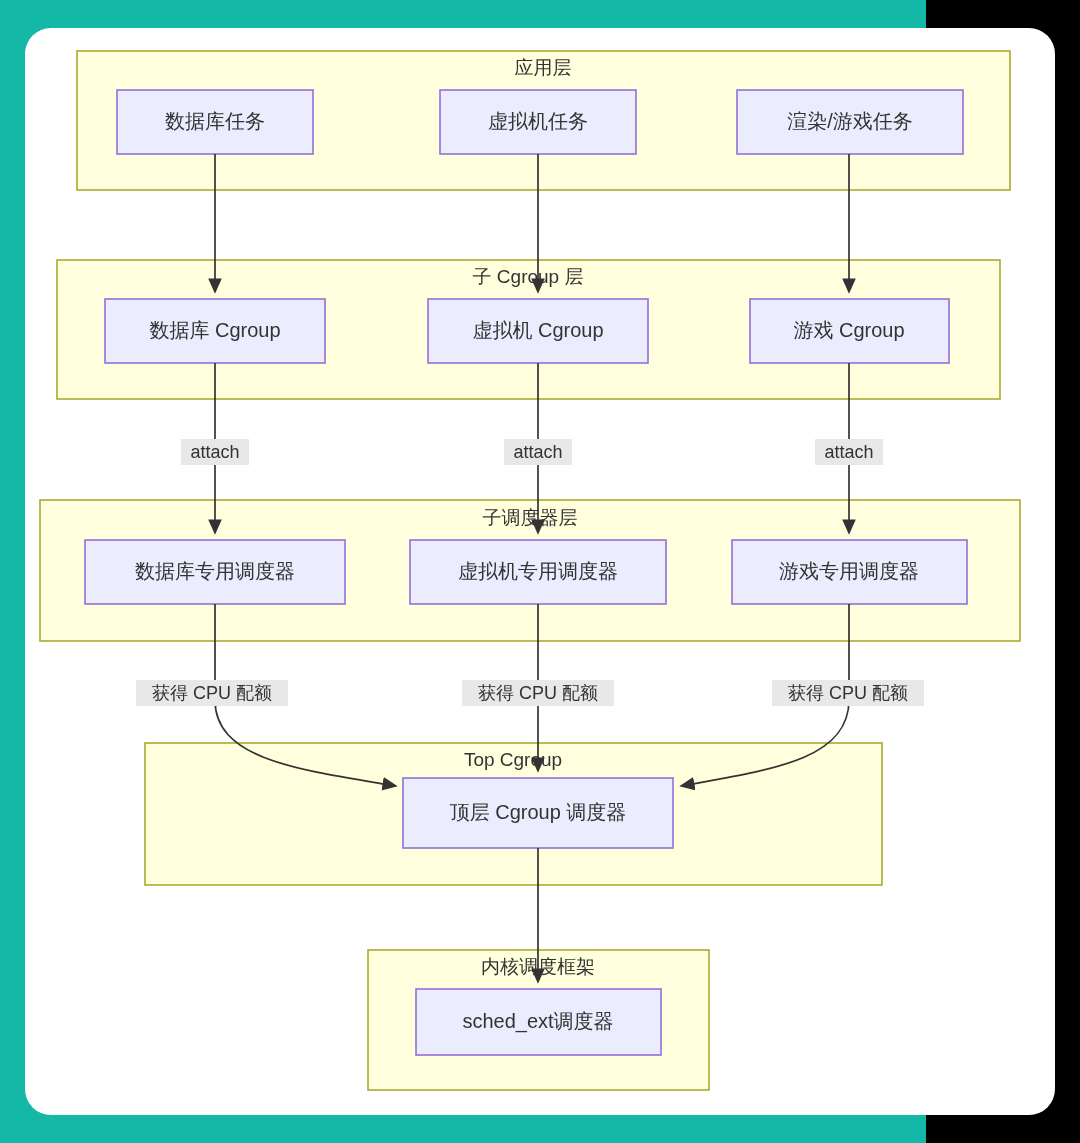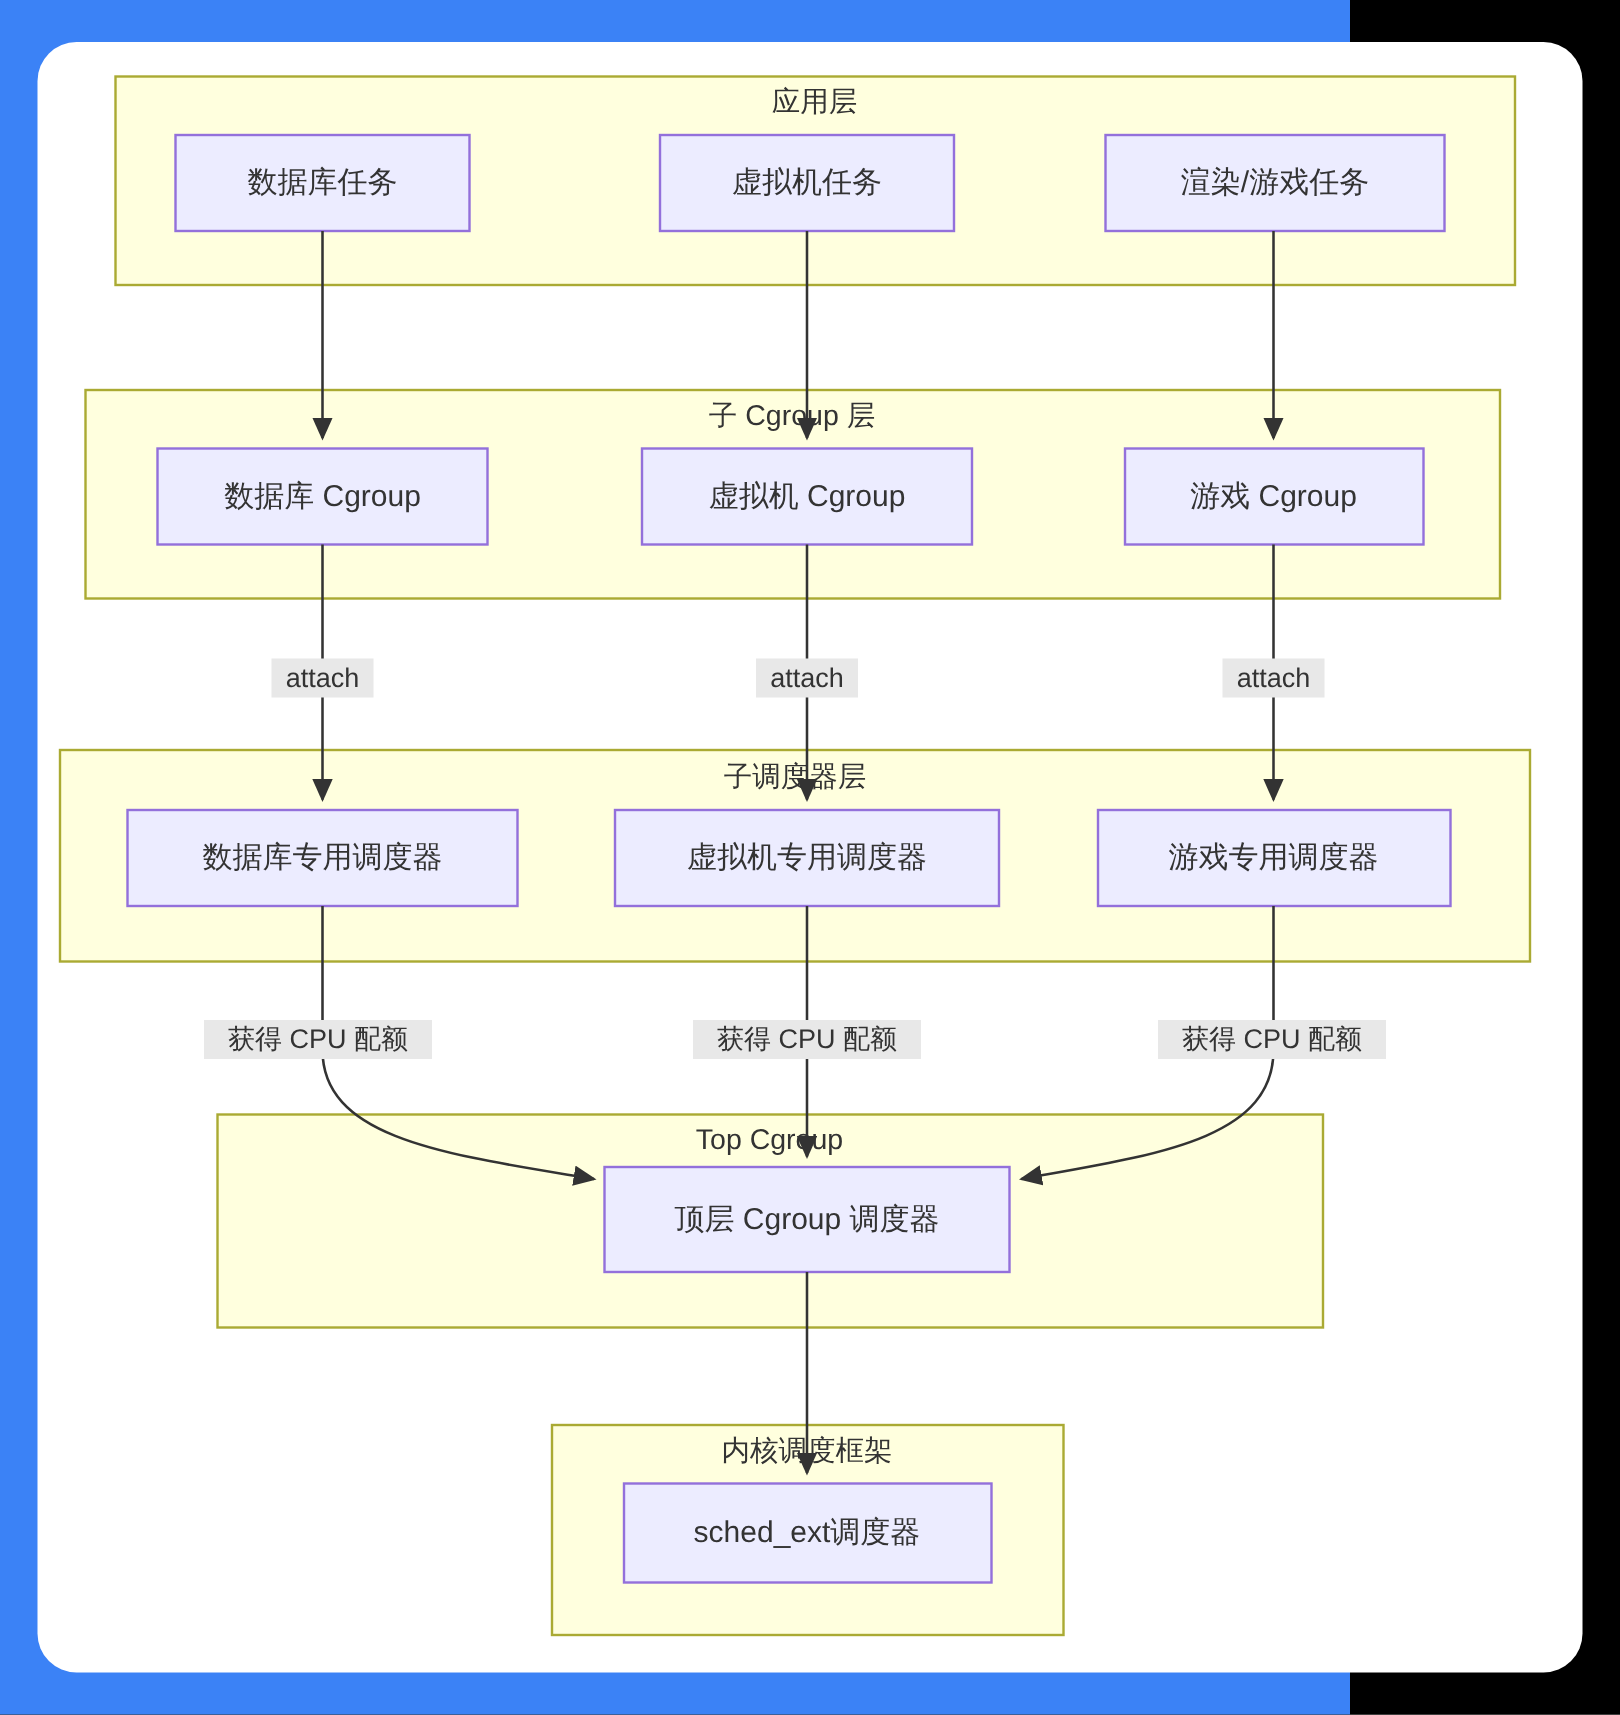--- a/index.html
+++ b/index.html
@@ -10,21 +10,22 @@
   body {
     width: 1080px;
     height: 1143px;
     font-family: "Liberation Sans", "DejaVu Sans", sans-serif;
     overflow: hidden;
   }
   #canvas {
     position: relative;
     width: 900px;
     height: 1143px;
-    background: #3b82f6;
+    background: #14b8a6;
+    padding-left: 26px;
   }
   #card {
     position: absolute;
     left: 25px;
     top: 28px;
     width: 1030px;
     height: 1087px;
     background: #ffffff;
     border-radius: 26px;
   }

